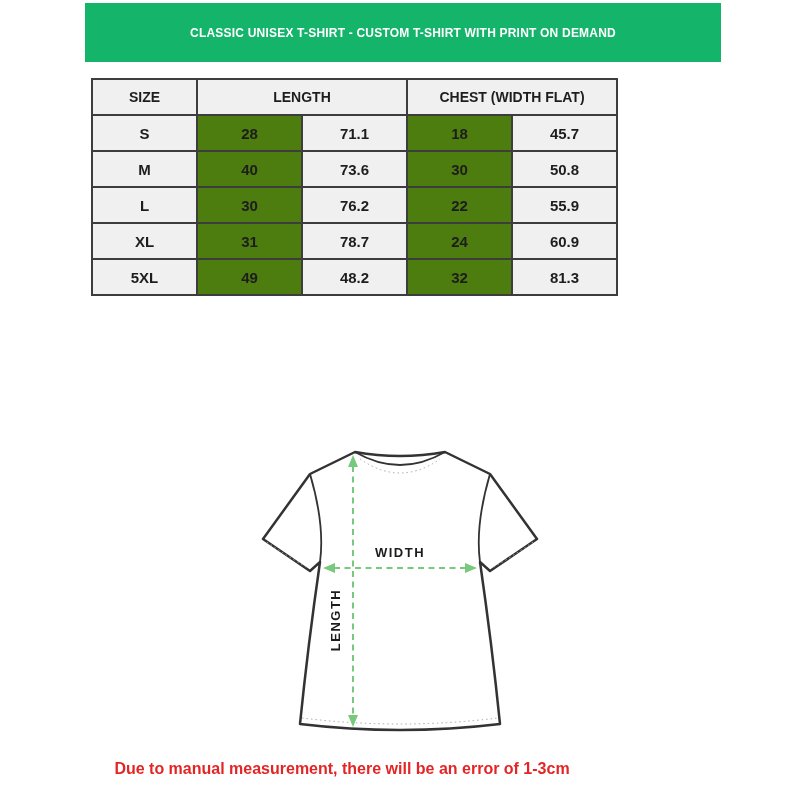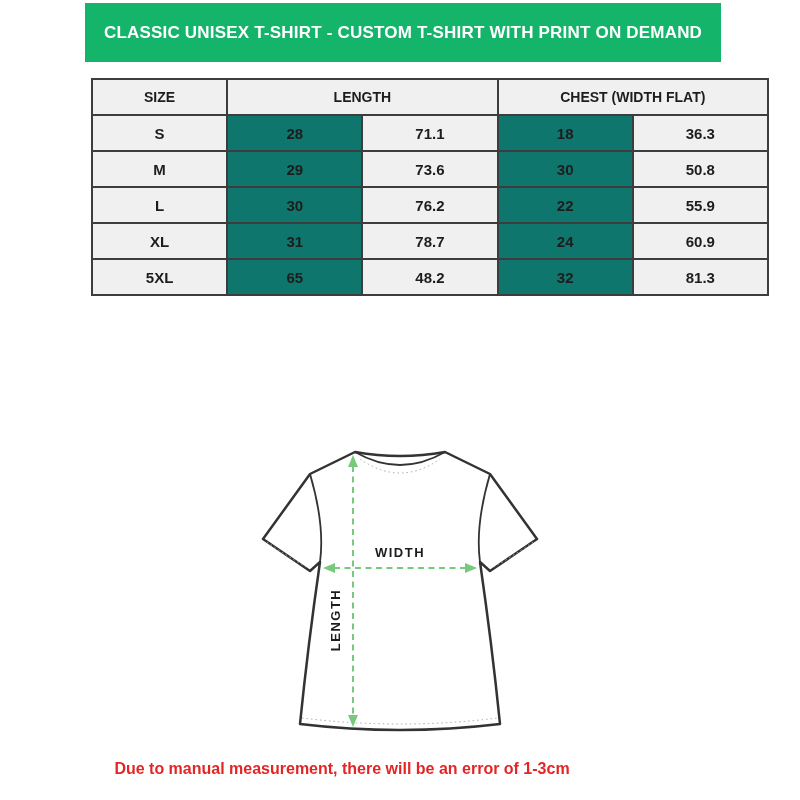--- a/index.html
+++ b/index.html
@@ -6,36 +6,36 @@
   .page {
     position:relative; width:800px; height:800px; background:#ffffff;
     font-family:"Liberation Sans", sans-serif; overflow:hidden;
   }
   
   .banner {
     position:absolute; left:85px; top:3px; width:636px; height:59px;
     background:#14b46a; display:flex; align-items:center; justify-content:center;
   }
   .banner span {
-    color:#ffffff; font-size:17px; font-weight:700; letter-spacing:.2px;
+    color:#ffffff; font-size:12px; font-weight:700; letter-spacing:.2px;
     text-align:center; text-transform:uppercase;
   }
   
   table.size-table {
-    position:absolute; left:91px; top:78px; width:678px;
+    position:absolute; left:91px; top:78px; width:527px;
     border-collapse:collapse; table-layout:fixed;
   }
   .size-table th, .size-table td {
     border:2px solid #3d3d3d; height:34px; text-align:center;
     vertical-align:middle; color:#1d1d1d; padding:0 4px;
   }
   .size-table th { background:#f0f0f0; font-size:14px; font-weight:700; }
   .size-table td { font-size:15px; font-weight:600; }
   .size-table td.shade { background:#f0f0f0; }
-  .size-table td.plain { background:#0f766e; }
+  .size-table td.plain { background:#4d7c0f; }
   .size-table td.size-col { font-weight:700; }
   
   .diagram { position:absolute; left:250px; top:430px; }
   .diagram text {
     font-family:"Liberation Sans", sans-serif; font-size:13px;
     font-weight:700; fill:#1d1d1d; letter-spacing:1.5px;
   }
   
   .footer {
     position:absolute; left:0; top:760px; width:684px; text-align:center;
@@ -58,46 +58,46 @@
         <th colspan="2">LENGTH</th>
         <th colspan="2">CHEST (WIDTH FLAT)</th>
       </tr>
     </thead>
     <tbody>
         <tr>
           <td class="shade size-col">S</td>
           <td class="plain">28</td>
           <td class="shade">71.1</td>
           <td class="plain">18</td>
-          <td class="shade">36.3</td>
+          <td class="shade">45.7</td>
         </tr>
         <tr>
           <td class="shade size-col">M</td>
-          <td class="plain">29</td>
+          <td class="plain">40</td>
           <td class="shade">73.6</td>
           <td class="plain">30</td>
           <td class="shade">50.8</td>
         </tr>
         <tr>
           <td class="shade size-col">L</td>
           <td class="plain">30</td>
           <td class="shade">76.2</td>
           <td class="plain">22</td>
           <td class="shade">55.9</td>
         </tr>
         <tr>
           <td class="shade size-col">XL</td>
           <td class="plain">31</td>
           <td class="shade">78.7</td>
           <td class="plain">24</td>
           <td class="shade">60.9</td>
         </tr>
         <tr>
           <td class="shade size-col">5XL</td>
-          <td class="plain">65</td>
+          <td class="plain">49</td>
           <td class="shade">48.2</td>
           <td class="plain">32</td>
           <td class="shade">81.3</td>
         </tr>
       </tbody>
   </table>
 
   <svg class="diagram" width="300" height="312" viewBox="0 0 300 312">
 
     <path d="M 105,22 Q 150,30 195,22 L 240,44 L 287,109 L 240,141 L 230,132

